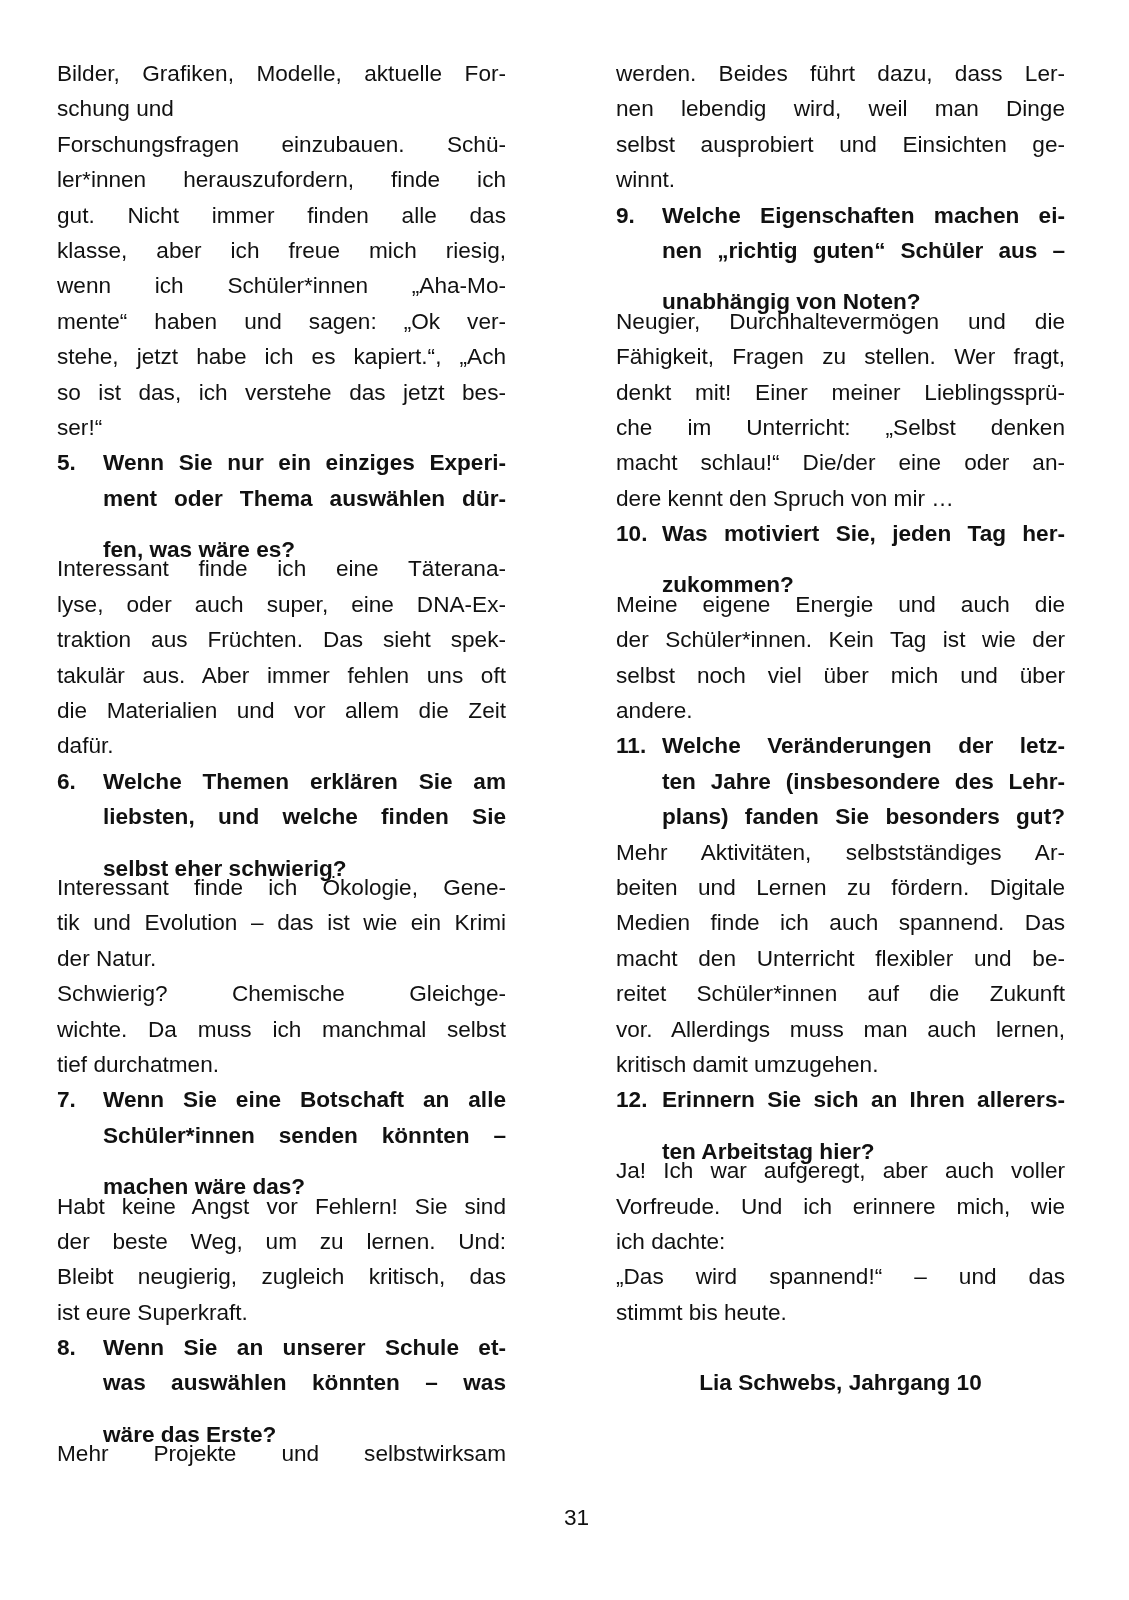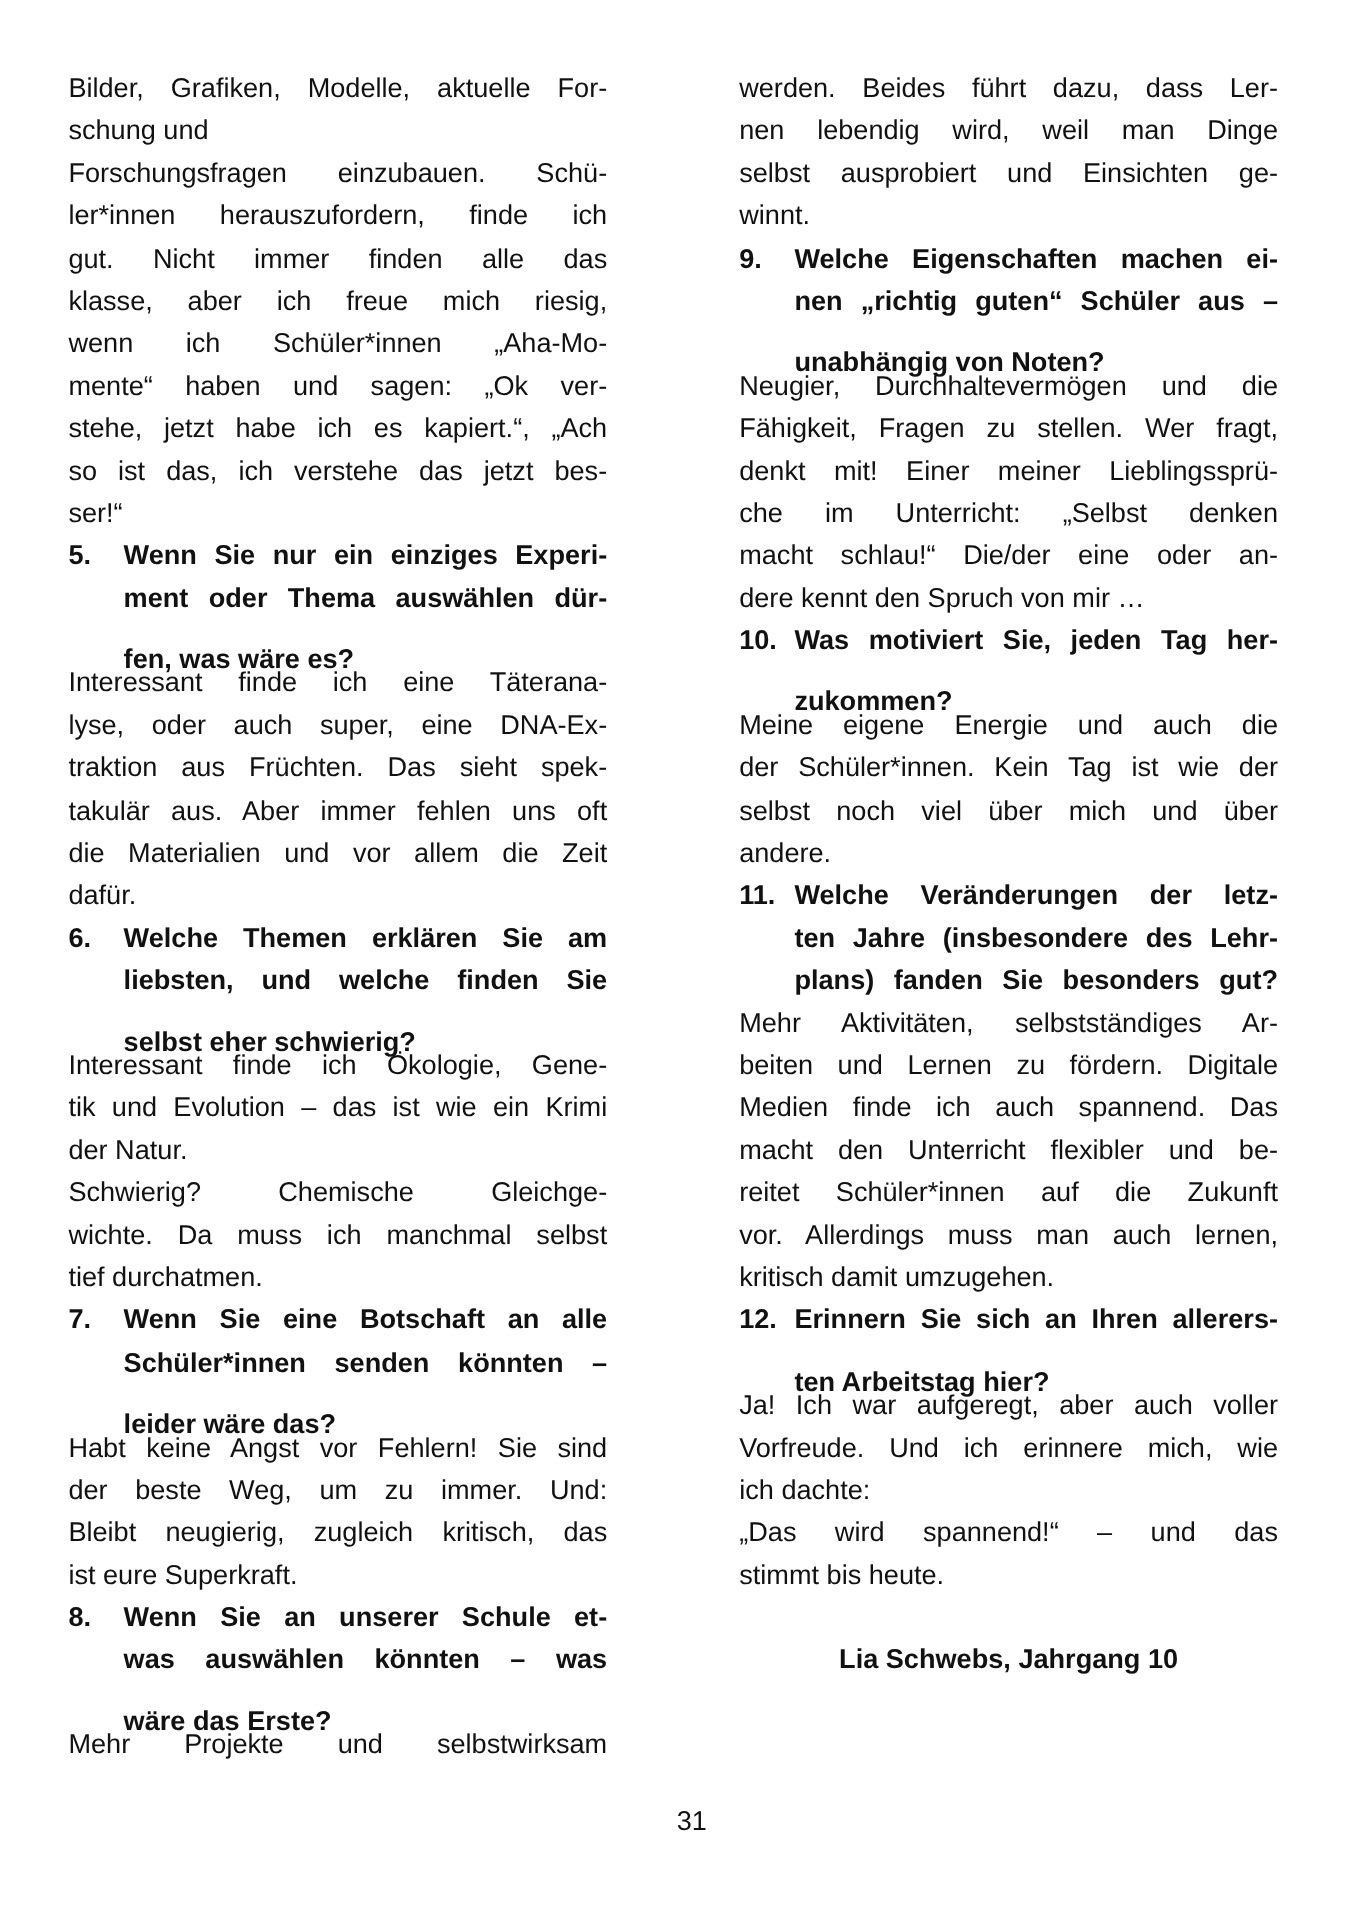--- a/index.html
+++ b/index.html
@@ -88,24 +88,24 @@
     <div class="line qline j q">
       <span class="num">7.</span>
       <span class="txt">Wenn Sie eine Botschaft an alle</span>
     </div>
     <div class="line qline j q">
       <span class="num"></span>
       <span class="txt">Schüler*innen senden könnten –</span>
     </div>
     <div class="line qline l q">
       <span class="num"></span>
-      <span class="txt">leider wäre das?</span>
+      <span class="txt">machen wäre das?</span>
     </div>
     <div class="line j">Habt keine Angst vor Fehlern! Sie sind</div>
-    <div class="line j">der beste Weg, um zu immer. Und:</div>
+    <div class="line j">der beste Weg, um zu lernen. Und:</div>
     <div class="line j">Bleibt neugierig, zugleich kritisch, das</div>
     <div class="line l">ist eure Superkraft.</div>
   </div>
 
   <div>
     <div class="line qline j q">
       <span class="num">8.</span>
       <span class="txt">Wenn Sie an unserer Schule et-</span>
     </div>
     <div class="line qline j q">

